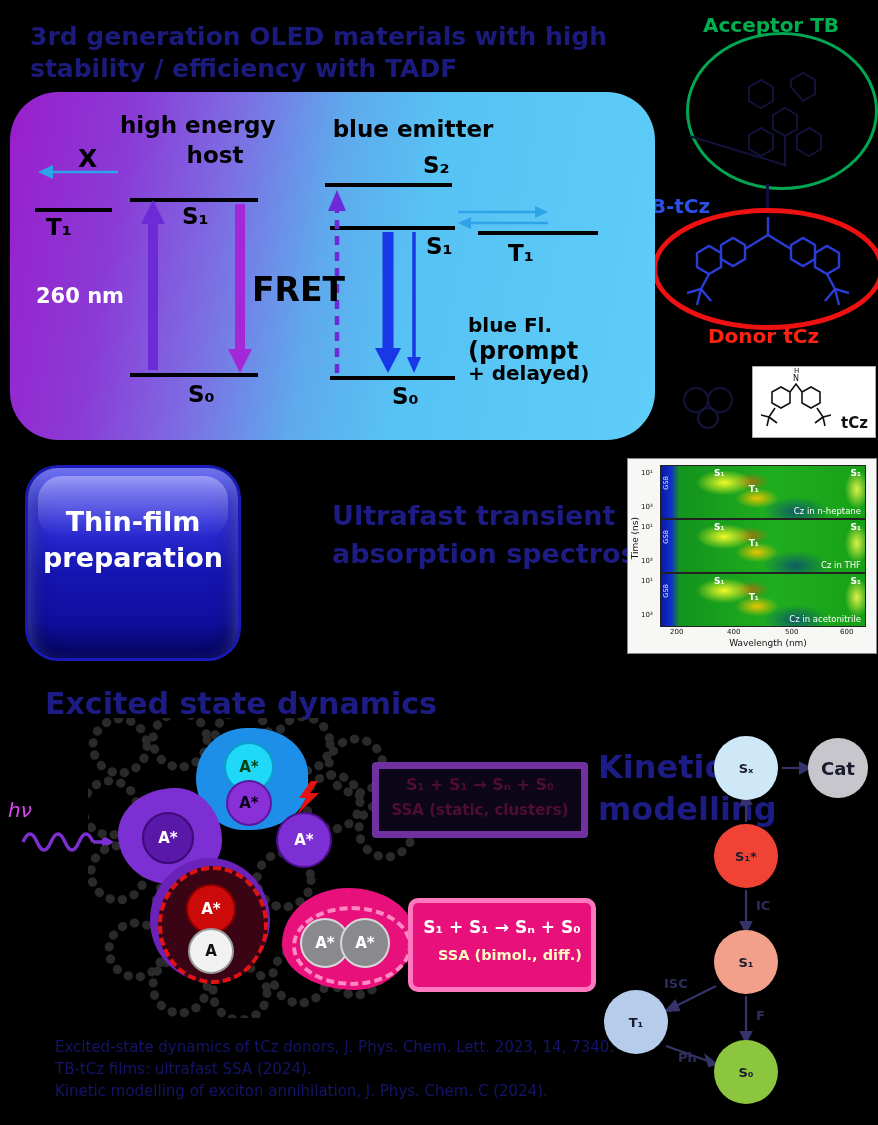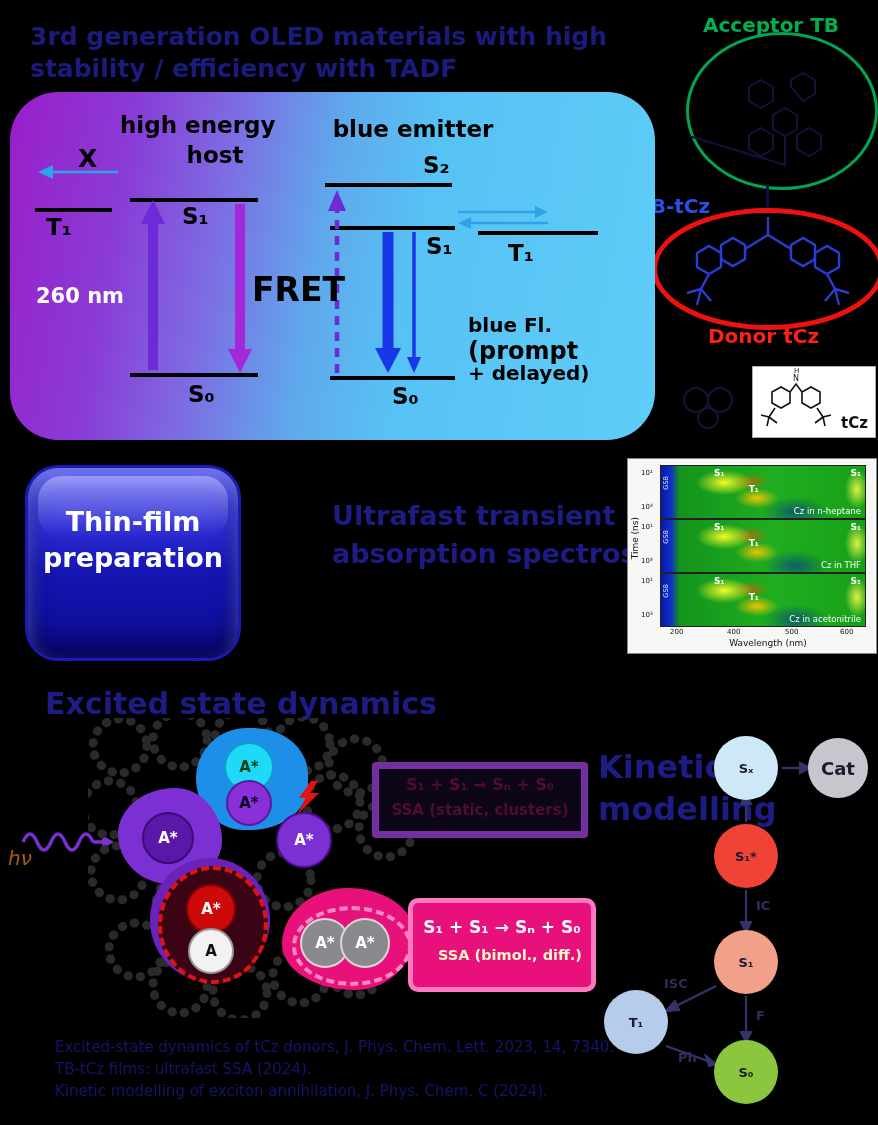--- a/index.html
+++ b/index.html
@@ -204,21 +204,21 @@
 
     <div class="ta-tick" style="left:42px;top:169px;">200</div>
     <div class="ta-tick" style="left:99px;top:169px;">400</div>
     <div class="ta-tick" style="left:157px;top:169px;">500</div>
     <div class="ta-tick" style="left:212px;top:169px;">600</div>
     <div class="lbl" style="left:70px;top:179px;width:140px;text-align:center;font-size:9px;color:#111;">Wavelength (nm)</div>
   </div>
 
   <div class="lbl heading" style="left:45px;top:686px;font-size:30px;">Excited state dynamics</div>
 
-  <div class="lbl" style="left:8px;top:798px;font-size:20px;font-style:italic;color:#a16207;margin-top:48px;">hν</div>
+  <div class="lbl" style="left:8px;top:798px;font-size:20px;font-style:italic;color:#d946ef;">hν</div>
   <svg class="x" style="left:20px;top:820px;" width="96" height="44">
     <path d="M3,22 Q10,6 17,22 T31,22 T45,22 T59,22 T73,22" stroke="#7a2fd0" stroke-width="3.5" fill="none"></path>
     <line x1="73" y1="22" x2="84" y2="22" stroke="#7a2fd0" stroke-width="3.5"></line>
     <polygon points="94,22 82,15 82,29" fill="#7a2fd0"></polygon>
   </svg>
 
   <svg class="x" style="left:88px;top:718px;" width="340" height="300">
     <g fill="none" stroke="#2a2a2a" stroke-width="9" stroke-linecap="round" stroke-dasharray="0.5 12">
       <circle cx="32" cy="28" r="27"></circle>
         <circle cx="92" cy="22" r="27"></circle>

